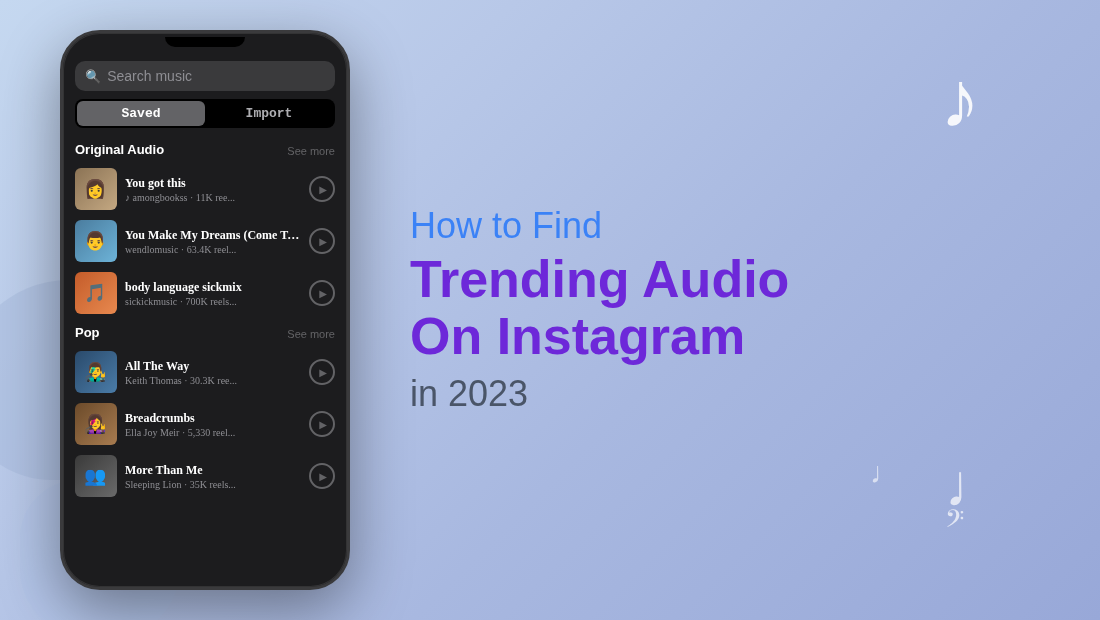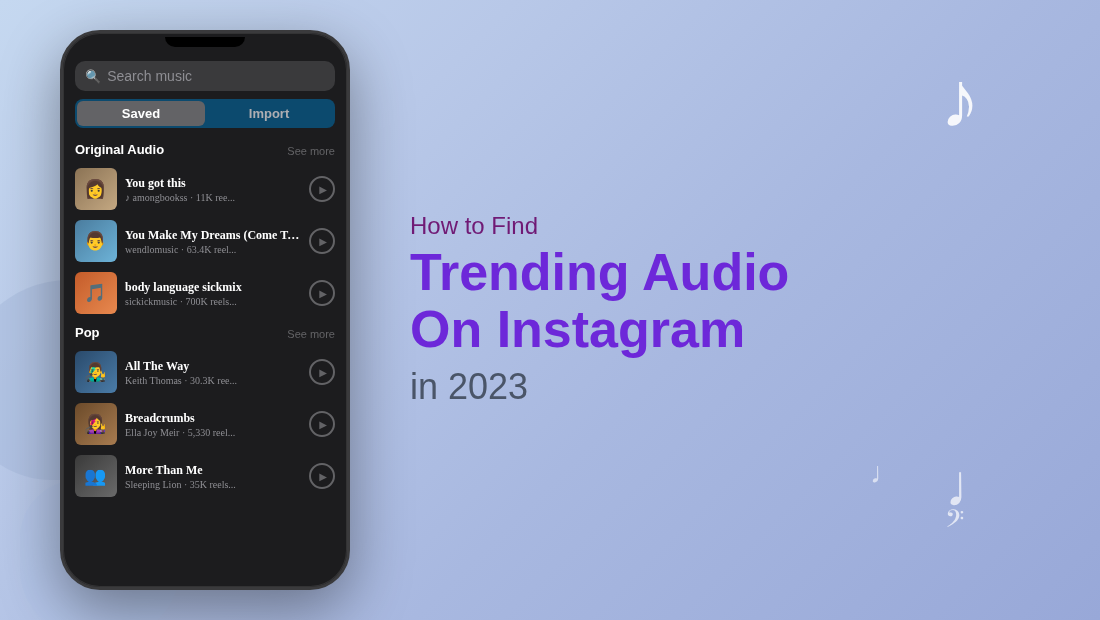--- a/index.html
+++ b/index.html
@@ -112,23 +112,24 @@
     }
     .search-text {
       font-size: 14px;
       color: #8e8e93;
     }
 
     
     .tab-bar {
       display: flex;
       margin: 0 12px 10px;
-      background: #0c4a6e;
+      background: #000000;
       border-radius: 8px;
       padding: 2px;
+      font-family: Liberation Mono, monospace;
     }
     .tab-btn {
       flex: 1;
       padding: 5px 0;
       border-radius: 6px;
       text-align: center;
       font-size: 13px;
       font-weight: 600;
       cursor: pointer;
     }
@@ -230,23 +231,23 @@
     
     .right-content {
       position: absolute;
       left: 410px;
       top: 50%;
       transform: translateY(-50%);
       width: 580px;
     }
 
     .how-to {
-      font-size: 24px;
+      font-size: 36px;
       font-weight: 400;
-      color: #701a75;
+      color: #3b82f6;
       margin-bottom: 4px;
     }
 
     .trending-title {
       font-size: 52px;
       font-weight: 800;
       color: #6d28d9;
       line-height: 1.1;
       margin-bottom: 8px;
     }

